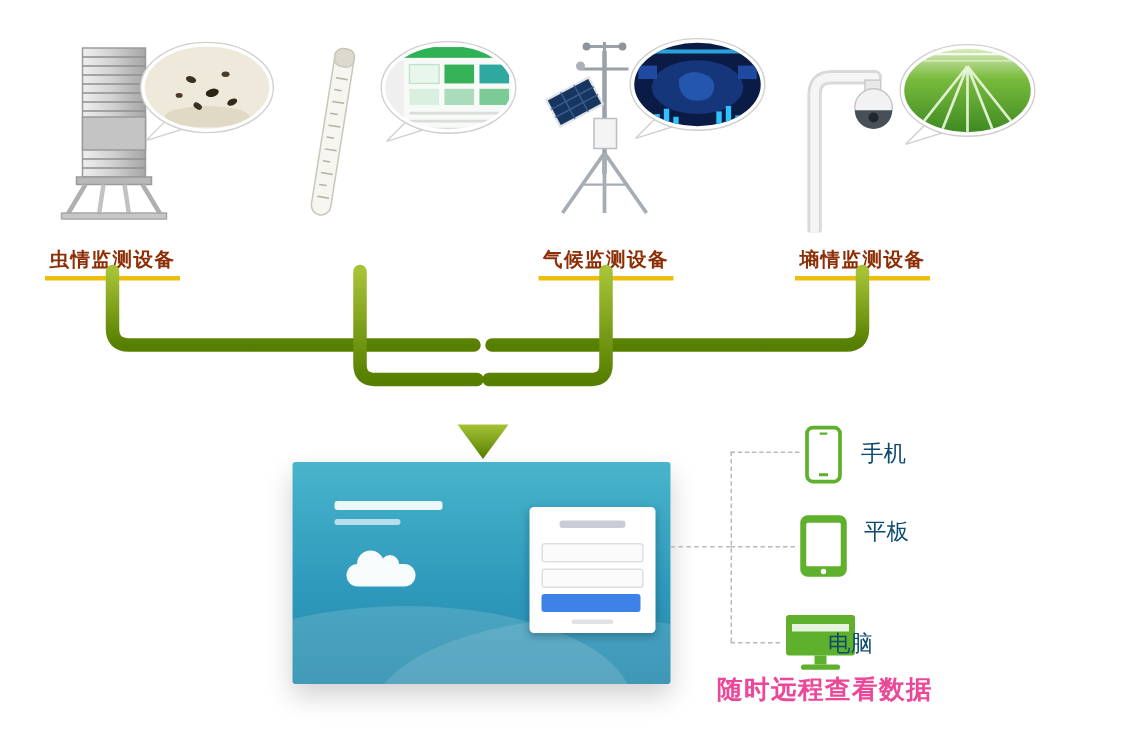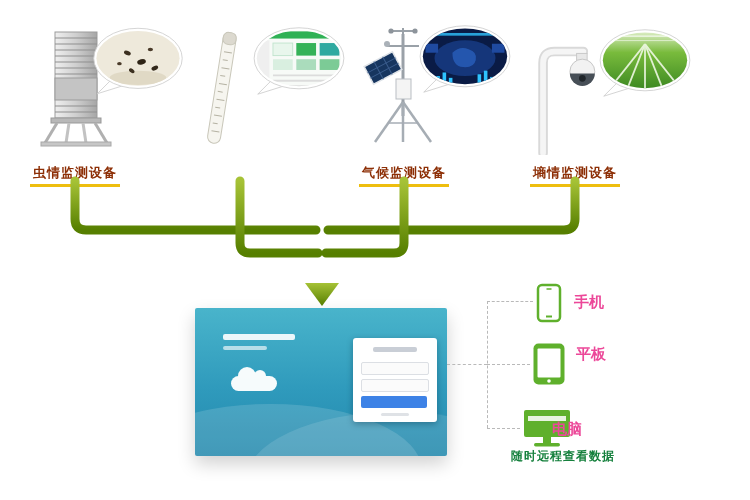--- a/index.html
+++ b/index.html
@@ -6,22 +6,22 @@
   body{font-family:"Liberation Sans","DejaVu Sans",sans-serif;background:#fff;}
   .stage{position:relative;width:750px;height:500px;background:#fff;overflow:hidden;}
   .abs{position:absolute;}
   .device-label{
     font-size:13px;font-weight:bold;color:#8d2f06;text-align:center;
     letter-spacing:1px;
   }
   .device-label span{
     display:inline-block;padding:0 3px 2px 3px;border-bottom:3px solid #eebe0e;margin-top:10px;
   }
-  .client-label{font-size:15px;font-weight:bold;color:#ec4899;}
-  .caption{font-size:12px;font-weight:bold;color:#15803d;text-align:center;letter-spacing:1px;}
+  .client-label{font-size:15px;font-weight:normal;color:#0c4a6e;}
+  .caption{font-size:17px;font-weight:bold;color:#ec4899;letter-spacing:1px;}
   .dash-v{border-left:1px dashed #b9b9b9;}
   .dash-h{border-top:1px dashed #b9b9b9;}
   
   .platform{
     background:linear-gradient(180deg,#49b4cb 0%,#2f9abc 55%,#2489ad 100%);
     border-radius:2px;box-shadow:0 8px 18px rgba(0,0,0,.18);overflow:hidden;
   }
   .platform .wave1{position:absolute;left:-30%;bottom:-55%;width:120%;height:90%;
     border-radius:50%;background:rgba(255,255,255,.14);}
   .platform .wave2{position:absolute;left:20%;bottom:-65%;width:120%;height:95%;

